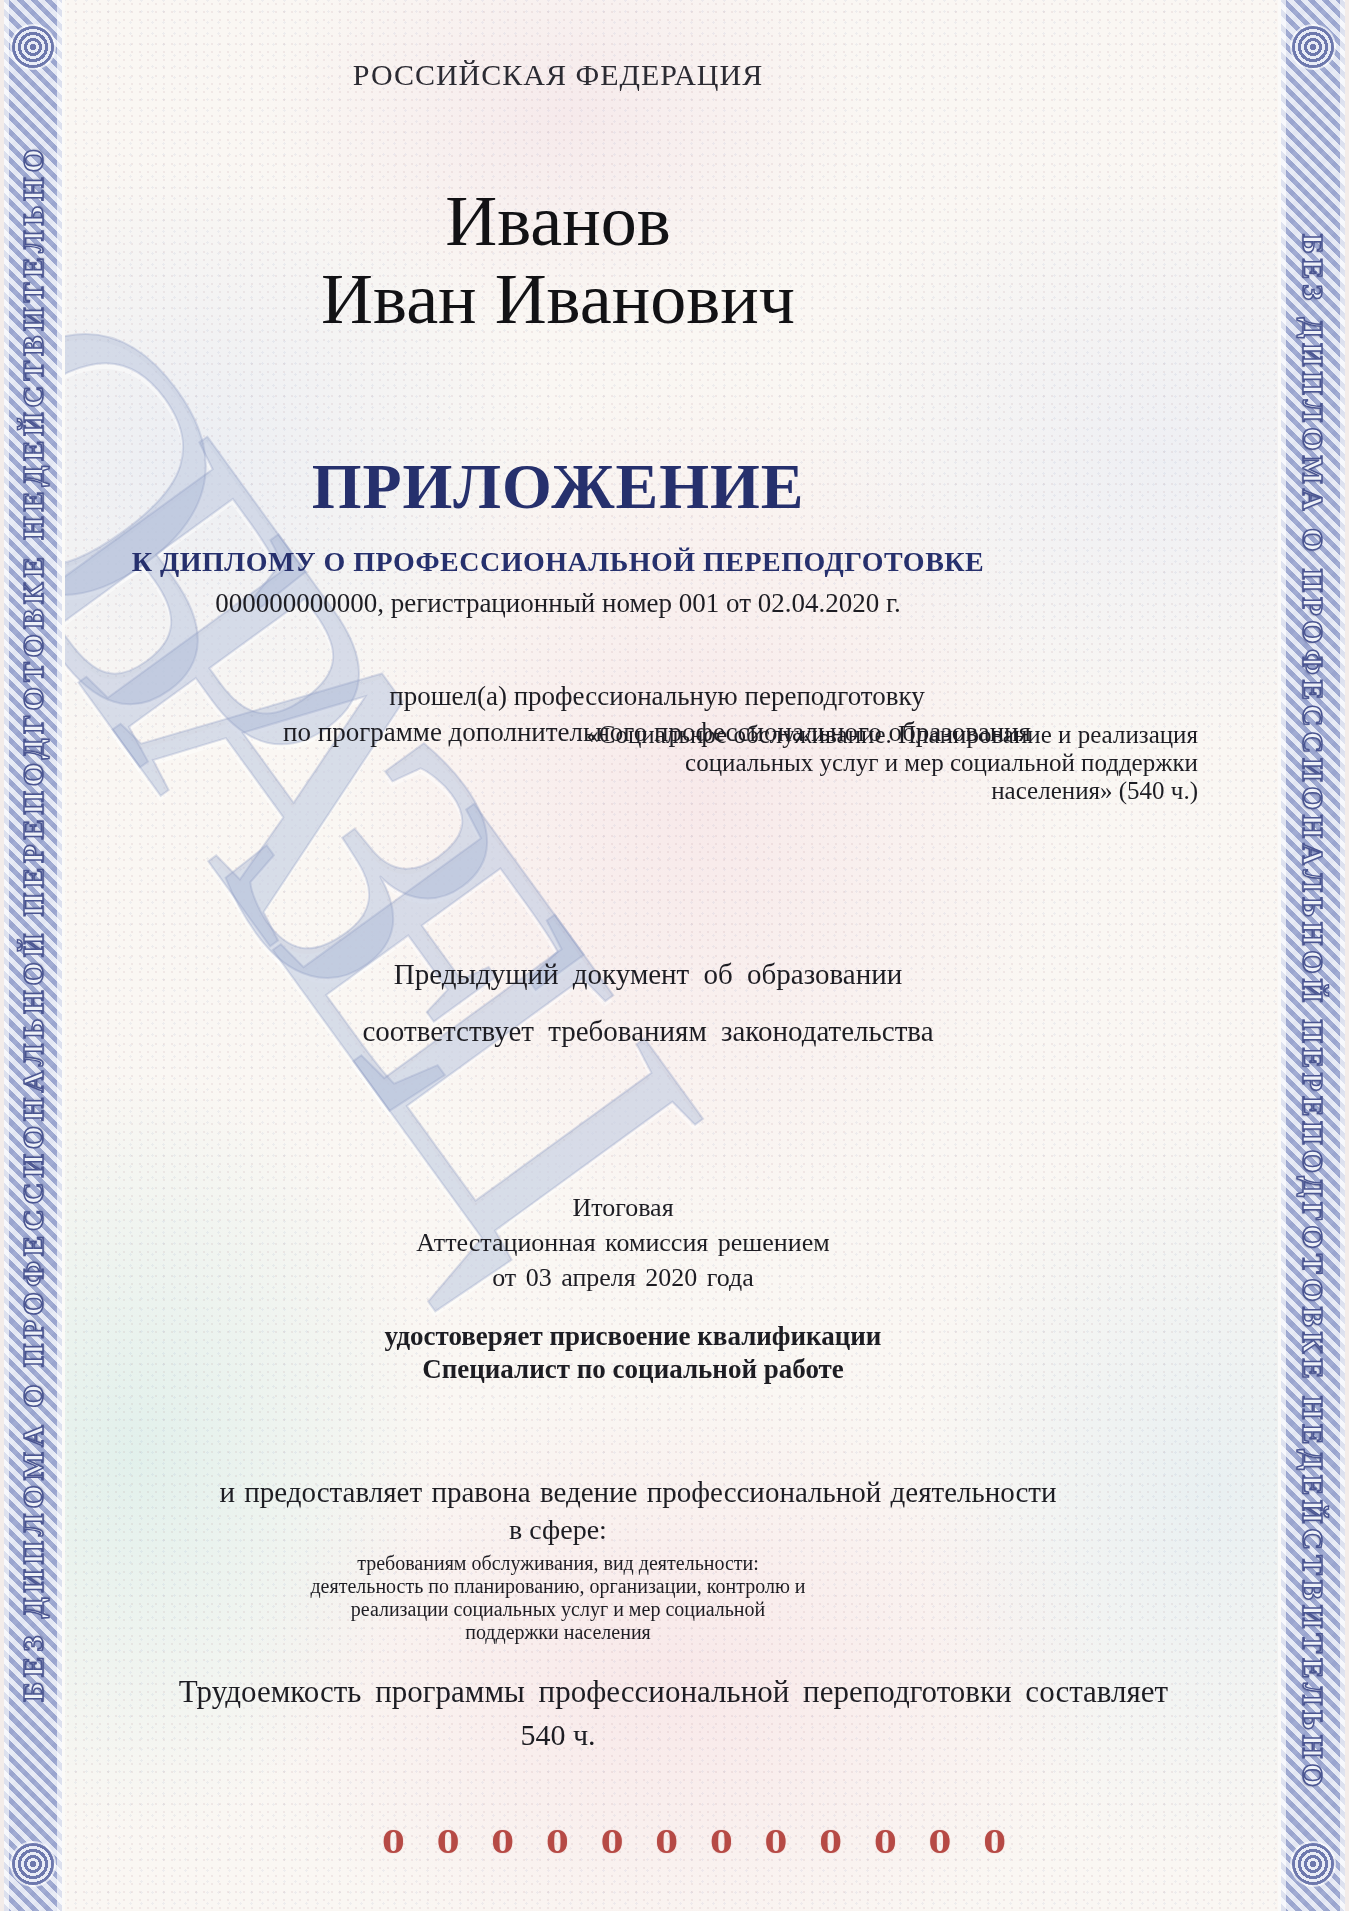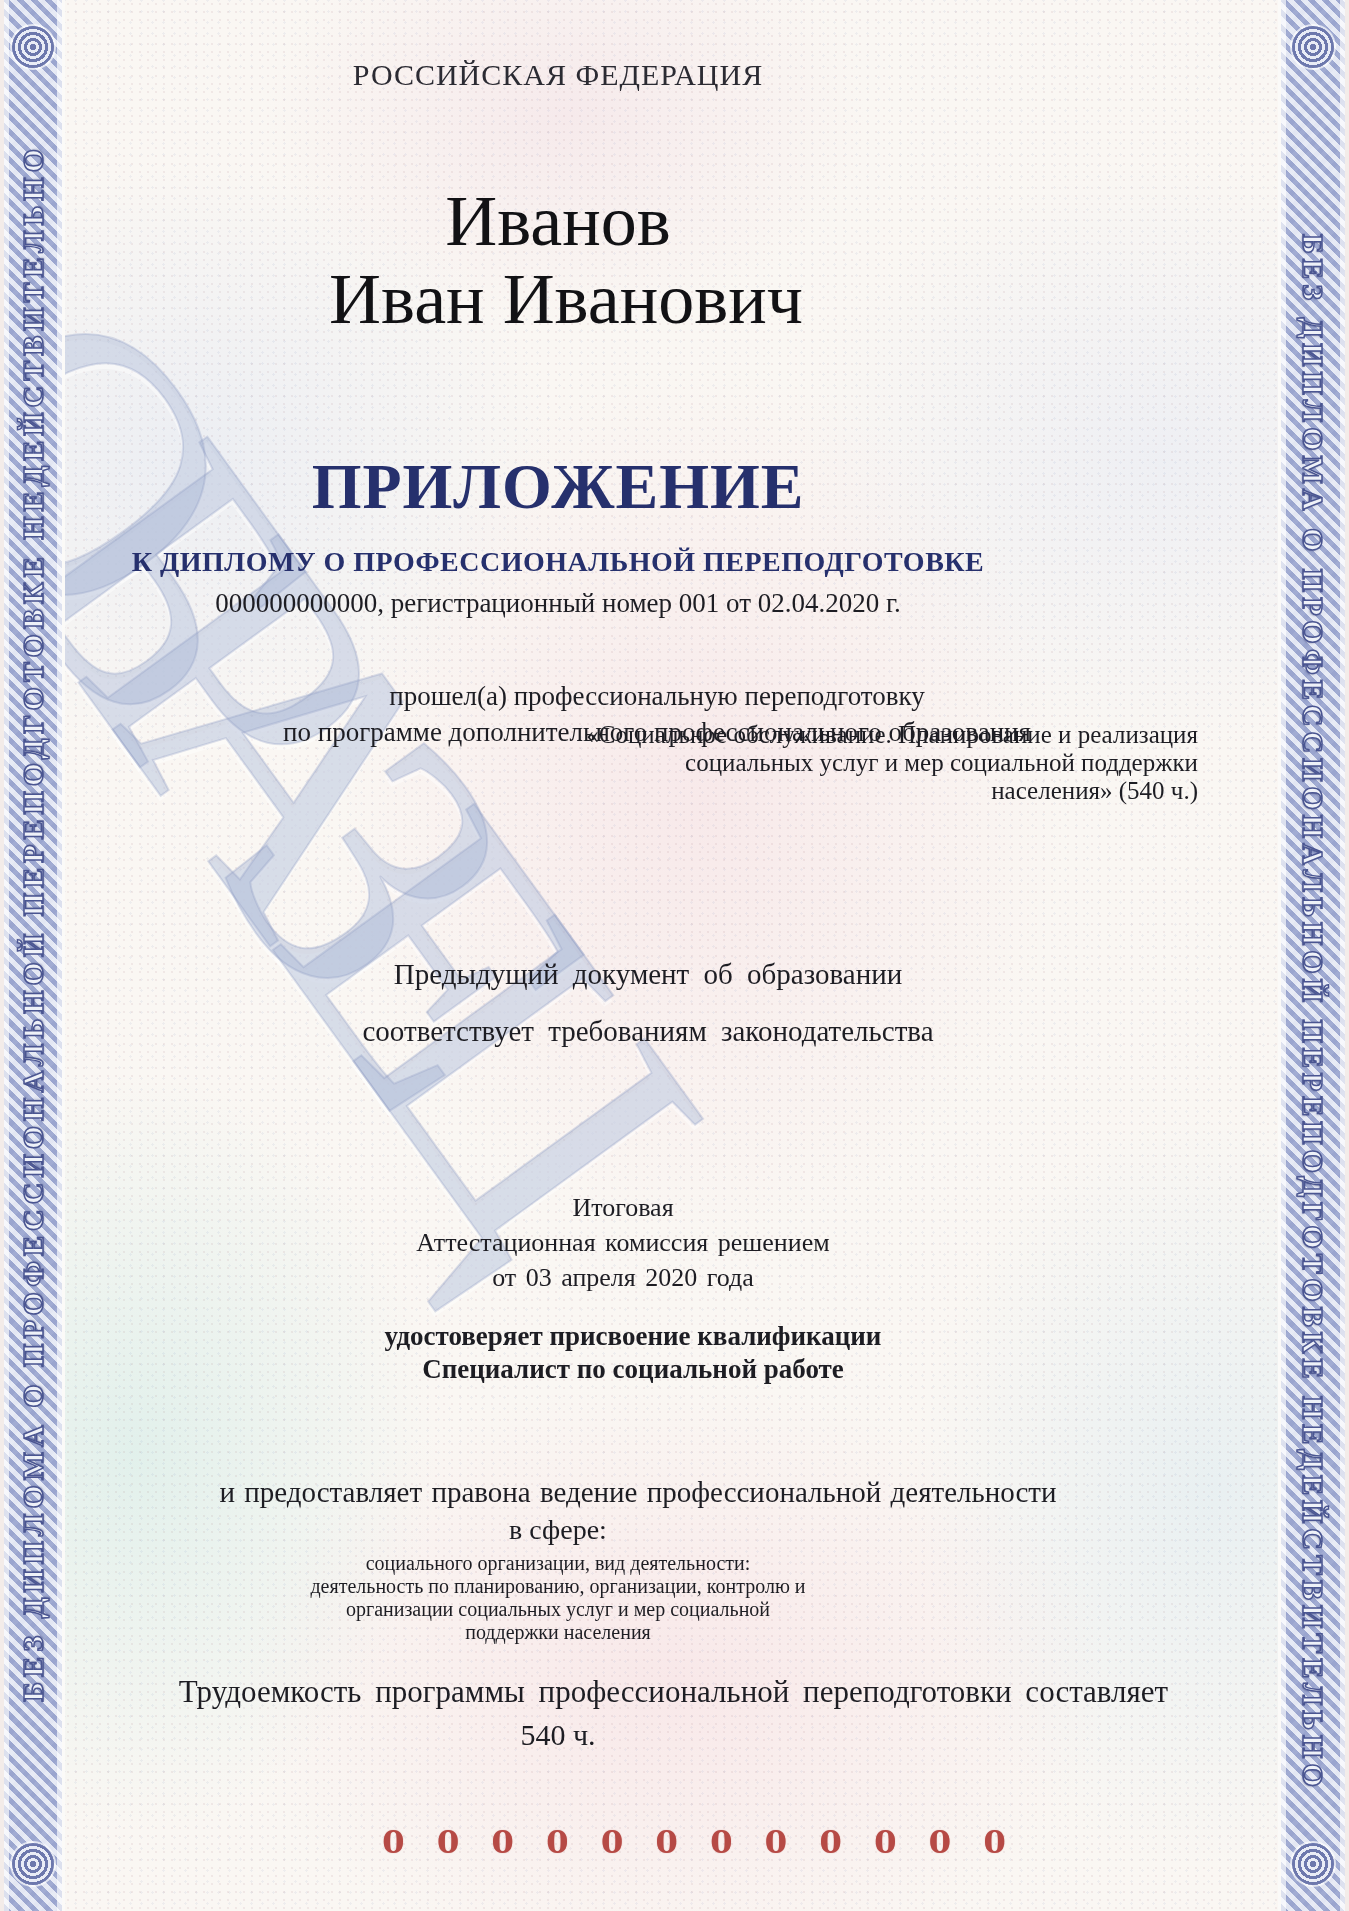--- a/index.html
+++ b/index.html
@@ -67,21 +67,21 @@
     color:#eef1f8;-webkit-text-stroke:1.5px #4a5591;
     text-shadow:1px 1px 2px rgba(60,70,120,.55);
   }
   .strip-left .strip-text{transform:rotate(180deg);} 
 
   
   .content{position:absolute;left:58px;right:64px;top:0;bottom:0;z-index:3;color:#1d1d23;}
   .line{position:absolute;text-align:center;}
   .country-header {top:58px;  left:0;width:1000px;font-size:30px;letter-spacing:1px;color:#2b2b33;}
   .name-last     {top:180px; left:0;width:1000px;font-size:72px;color:#121215;}
-  .name-first    {top:258px; left:0;width:1000px;font-size:72px;color:#121215;margin-left:8px;}
+  .name-first    {top:258px; left:0;width:1000px;font-size:72px;color:#121215;}
   .doc-title     {top:450px; left:0;width:1000px;font-size:64px;font-weight:bold;color:#26306d;letter-spacing:1px;}
   .doc-subtitle  {top:546px; left:0;width:1000px;font-size:28px;font-weight:bold;color:#26306d;letter-spacing:.5px;}
   .registration  {top:588px; left:0;width:1000px;font-size:27px;}
   .training      {top:678px; left:0;width:1120px;font-size:27px;line-height:36px;margin-left:39px;}
   .program       {top:721px; left:0;width:1140px;font-size:25px;line-height:28px;text-align:right;}
   .prevdoc       {top:946px; left:0;width:1180px;font-size:29px;line-height:57px;word-spacing:7px;}
   .commission    {top:1190px;left:0;width:1130px;font-size:26px;line-height:35px;word-spacing:3px;}
   .qualification {top:1320px;left:0;width:1150px;font-size:27px;line-height:33px;font-weight:bold;}
   .rights        {top:1476px;left:0;width:1160px;font-size:29px;word-spacing:2px;}
   .sphere-label  {top:1514px;left:0;width:1000px;font-size:28px;}
@@ -137,23 +137,23 @@
 
     <div class="line qualification">
       <div>удостоверяет присвоение квалификации</div>
       <div>Специалист по социальной работе</div>
     </div>
 
     <div class="line rights">и предоставляет правона ведение профессиональной деятельности</div>
     <div class="line sphere-label">в сфере:</div>
 
     <div class="line sphere">
-      <div>социального организации, вид деятельности:</div>
+      <div>требованиям обслуживания, вид деятельности:</div>
       <div>деятельность по планированию, организации, контролю и</div>
-      <div>организации социальных услуг и мер социальной</div>
+      <div>реализации социальных услуг и мер социальной</div>
       <div>поддержки населения</div>
     </div>
 
     <div class="line workload">Трудоемкость программы профессиональной переподготовки составляет</div>
     <div class="line hours">540 ч.</div>
     <div class="line serial">0 0 0 0 0 0 0 0 0 0 0 0</div>
   </div>
 
   <div class="strip strip-left">
     <div class="rosette top"></div>

